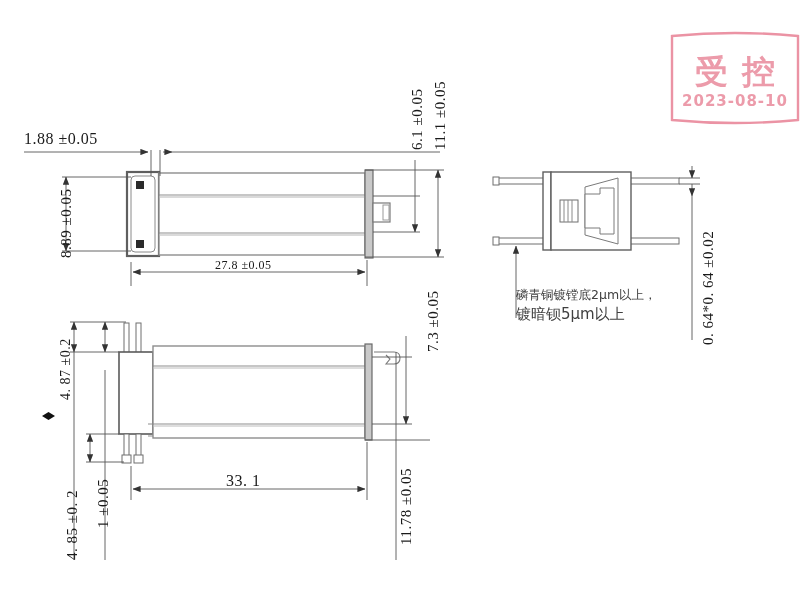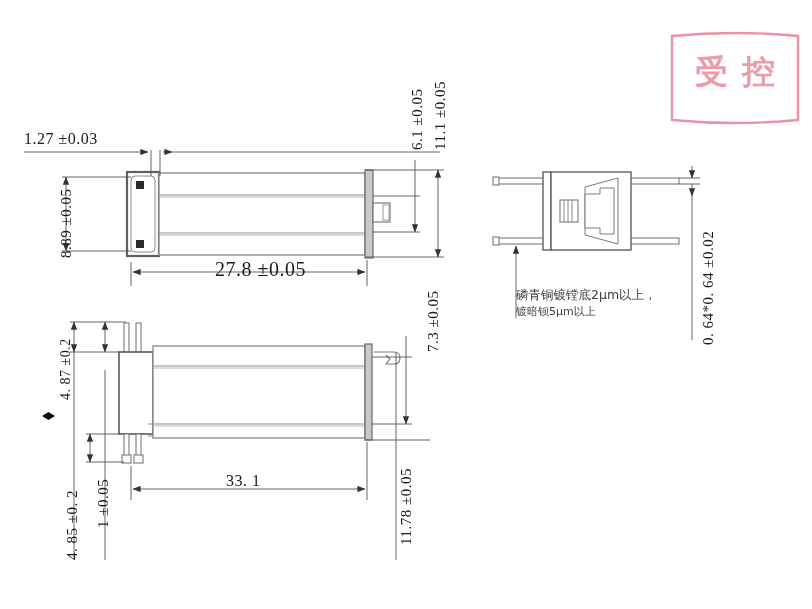--- a/index.html
+++ b/index.html
@@ -202,25 +202,25 @@
     <line x1="679" y1="184" x2="700" y2="184"></line>
     <line x1="692" y1="166" x2="692" y2="178" marker-end="url(#ar)"></line>
     <line x1="692" y1="196" x2="692" y2="184" marker-start="url(#arS)"></line>
     <line x1="692" y1="196" x2="692" y2="340"></line>
 
     <line x1="516" y1="246" x2="516" y2="318" marker-start="url(#arS)"></line>
     <line x1="516" y1="318" x2="516" y2="318"></line>
   </g>
 </svg>
 
-<div class="dim" style="left:24px;top:130px;font-size:16px;">1.27  ±0.03</div>
+<div class="dim" style="left:24px;top:130px;font-size:16px;">1.88  ±0.05</div>
 
 <div class="dim vert" style="left:58px;top:258px;font-size:15px;">8.89 ±0.05</div>
 
-<div class="dim" style="left:215px;top:258px;font-size:20px;">27.8  ±0.05</div>
+<div class="dim" style="left:215px;top:258px;font-size:12px;">27.8  ±0.05</div>
 
 <div class="dim vert" style="left:409px;top:150px;font-size:15px;">6.1  ±0.05</div>
 
 <div class="dim vert" style="left:432px;top:150px;font-size:15px;">11.1 ±0.05</div>
 
 <div class="diamond" style="left:42px;top:412px;"></div>
 <div class="dim vert" style="left:58px;top:400px;font-size:14px;">4. 87 ±0.2</div>
 
 <div class="dim vert" style="left:64px;top:560px;font-size:15px;">4. 85 ±0. 2</div>
 
@@ -228,20 +228,21 @@
 
 <div class="dim" style="left:226px;top:472px;font-size:16px;">33. 1</div>
 
 <div class="dim vert" style="left:425px;top:352px;font-size:15px;">7.3 ±0.05</div>
 
 <div class="dim vert" style="left:398px;top:545px;font-size:15px;">11.78 ±0.05</div>
 
 <div class="dim vert" style="left:700px;top:345px;font-size:15px;">0. 64*0. 64 ±0.02</div>
 
 <div class="note" style="left:516px;top:286px;font-size:12.5px;">磷青铜镀镗底2μm以上，</div>
-<div class="note" style="left:516px;top:304px;font-size:11px;">镀暗钡5μm以上</div>
+<div class="note" style="left:516px;top:304px;font-size:15px;">镀暗钡5μm以上</div>
 
 <div id="stamp">
   <svg width="138" height="100" viewBox="0 0 138 100">
     <path d="M6 8 Q69 2 132 8 L132 92 Q69 98 6 92 Z" fill="none" stroke="#eb93a4" stroke-width="2.4"></path>
   </svg>
   <div class="stamp-text cn">受控</div>
+  <div class="stamp-text dt">2023-08-10</div>
 </div>
 
 </body></html>

